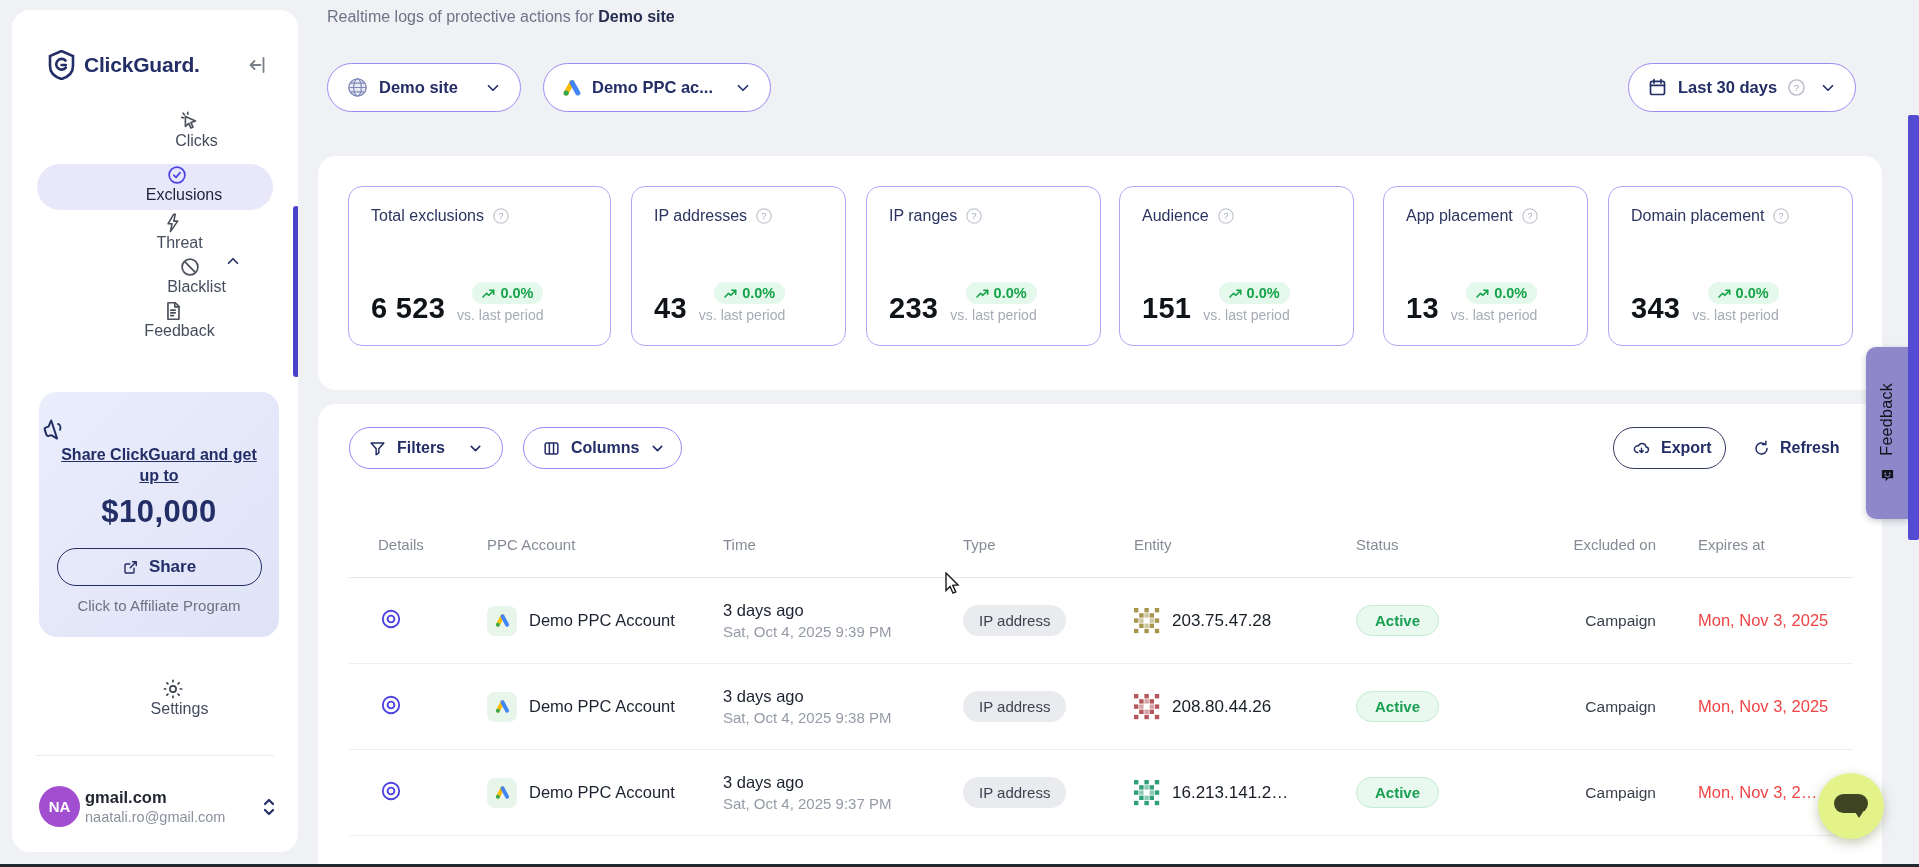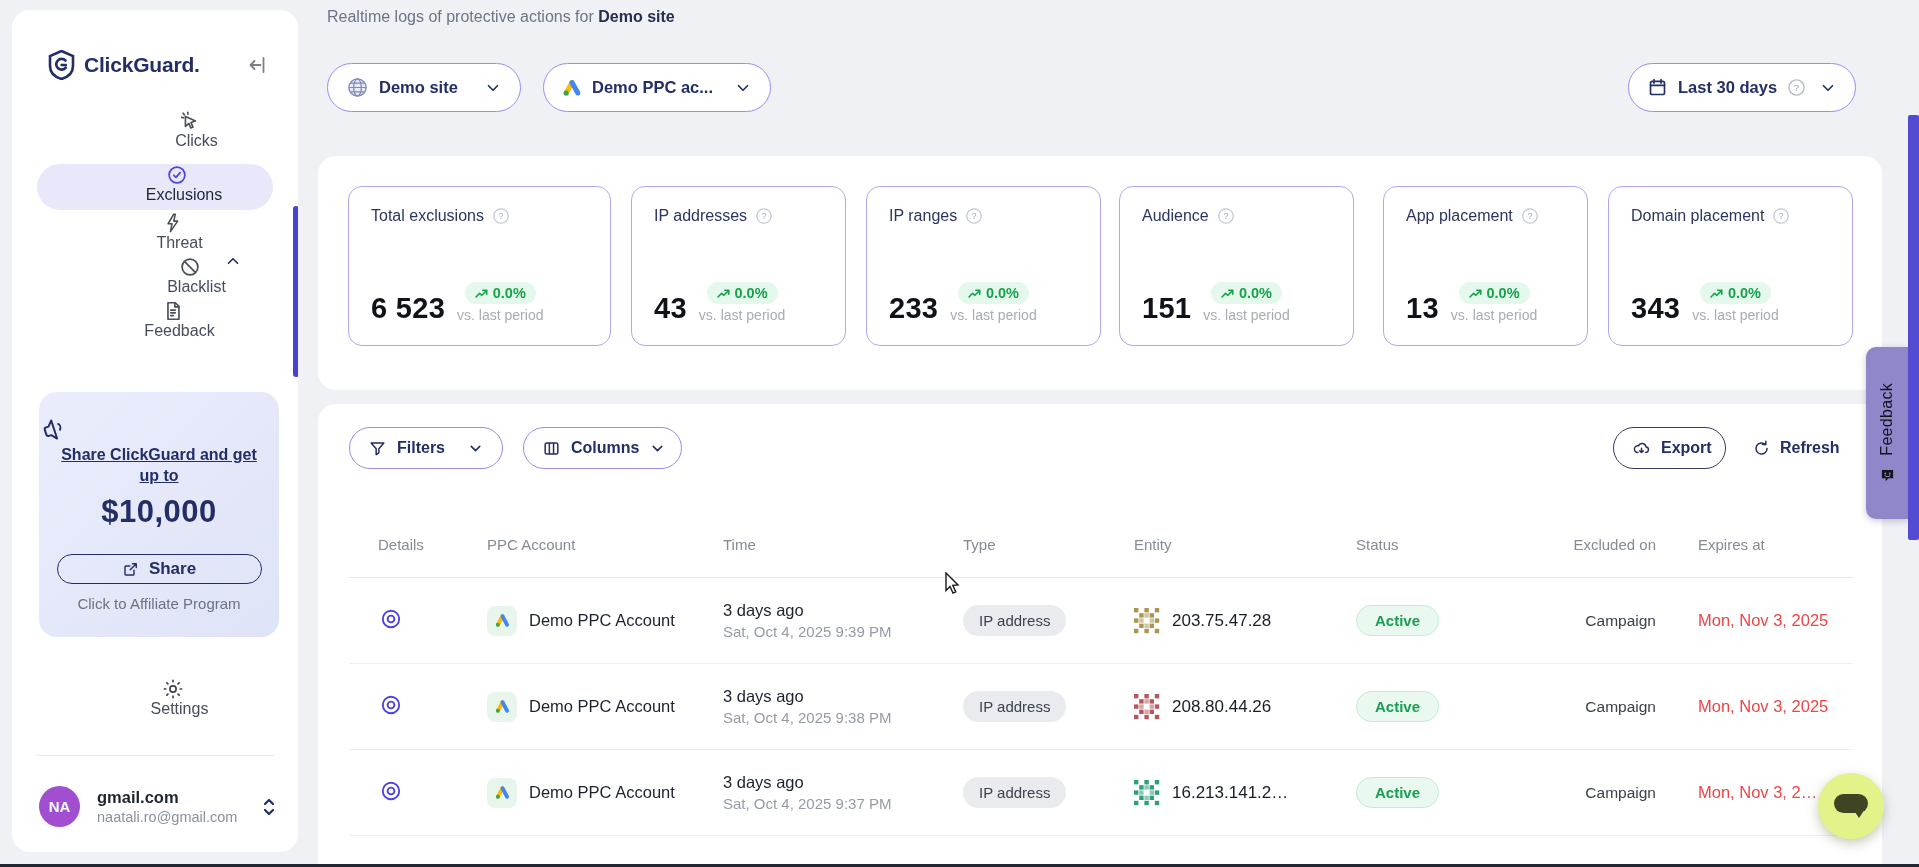--- a/index.html
+++ b/index.html
@@ -22,31 +22,31 @@
   .nav-chevron { margin-left:auto; margin-right:56px; width:18px; height:18px; }
   .nav-gap { height:8px; }
 
   .side-scrollthumb { position:absolute; left:281px; top:196px; width:6px; height:171px; background:#4b42cc; border-radius:3px; }
 
   .promo { position:absolute; left:27px; top:382px; width:240px; height:245px; border-radius:18px;
            background:linear-gradient(135deg,#eaedfb 0%,#dfe3f7 100%); text-align:center; padding-top:22px; }
   .promo-icon { width:30px; height:30px; margin:0 auto 8px; }
   .promo-title { font-size:16px; font-weight:600; color:#232e66; line-height:21px; width:200px; margin:0 auto;text-decoration:underline; }
   .promo-amount { font-size:31px; font-weight:700; color:#232e66; margin-top:8px; letter-spacing:0.5px; }
-  .share-btn { margin:24px auto 0; width:205px; height:30px; border:1.5px solid #232e66; border-radius:999px;
+  .share-btn { margin:18px auto 0; width:205px; height:38px; border:1.5px solid #232e66; border-radius:999px;
                display:flex; align-items:center; justify-content:center; gap:9px; font-size:17px; font-weight:600; color:#232e66; background:transparent; cursor:pointer; }
   .promo-foot { margin-top:11px; font-size:15px; color:#6d7380; }
 
   .settings-row { position:absolute; left:0; top:668px; width:100%; }
   .side-divider { position:absolute; left:24px; right:24px; top:745px; height:1px; background:#e8eaf0; }
 
   .user-row { position:absolute; left:27px; top:776px; right:20px; display:flex; align-items:center; cursor:pointer; }
   .avatar { width:41px; height:41px; border-radius:50%; background:#a14fd0; color:#fff; font-size:15px; font-weight:600;
             display:flex; align-items:center; justify-content:center; flex:0 0 41px; }
-  .user-texts { margin-left:17px; min-width:0; }
+  .user-texts { margin-left:5px; min-width:0; }
   .user-name { font-size:16.5px; font-weight:600; color:#1f2430; }
   .user-email { font-size:14.5px; color:#8a909c; margin-top:2px; }
   .user-updown { margin-left:auto; width:18px; height:20px; }
 
   
   .page-subtitle { position:absolute; left:327px; top:8px; font-size:16px; color:#6d7486; }
   .page-subtitle b { color:#262d4f; font-weight:600; }
 
   .pill { position:absolute; top:63px; height:49px; background:#fff; border:1.5px solid #9a8bf4; border-radius:999px;
           display:flex; align-items:center; gap:10px; padding:0 18px; cursor:pointer; }
@@ -58,21 +58,21 @@
 
   
   .panel { position:absolute; left:318px; width:1564px; background:#fff; border-radius:18px; }
   .panel-stats { top:156px; height:234px; }
   .panel-table { top:404px; height:560px; }
 
   .stat-card { position:absolute; top:30px; height:160px; border:1.5px solid #b3a6f6; border-radius:14px; background:#fff; padding:20px 22px; }
   .stat-title-row { display:flex; align-items:center; gap:8px; font-size:16px; color:#2b3560; font-weight:500; }
   .stat-value-row { position:absolute; left:22px; bottom:22px; display:flex; align-items:flex-end; gap:12px; }
   .stat-value { font-size:29px; font-weight:700; color:#101419; letter-spacing:0.3px; line-height:30px; }
-  .stat-side { display:flex; flex-direction:column; align-items:center; gap:3px; }
+  .stat-side { display:flex; flex-direction:column; align-items:flex-end; gap:3px; }
   .delta-pill { display:flex; align-items:center; gap:5px; background:#e4f8ec; border-radius:999px; padding:3px 10px;
                 font-size:14.5px; font-weight:600; color:#17a34a; }
   .stat-caption { font-size:14px; color:#a6abb5; }
 
   .tool-pill { position:absolute; top:23px; height:42px; border:1.5px solid #9a8bf4; border-radius:999px; background:#fff;
                display:flex; align-items:center; gap:10px; padding:0 18px; font-size:16px; font-weight:600; color:#232e66; cursor:pointer; }
   .tp-filters { left:31px; width:154px; }
   .tp-columns { left:205px; width:159px; }
   .tp-export { left:1295px; width:113px; border-color:#343b63; }
   .refresh-btn { position:absolute; left:1434px; top:23px; height:42px; display:flex; align-items:center; gap:9px;

